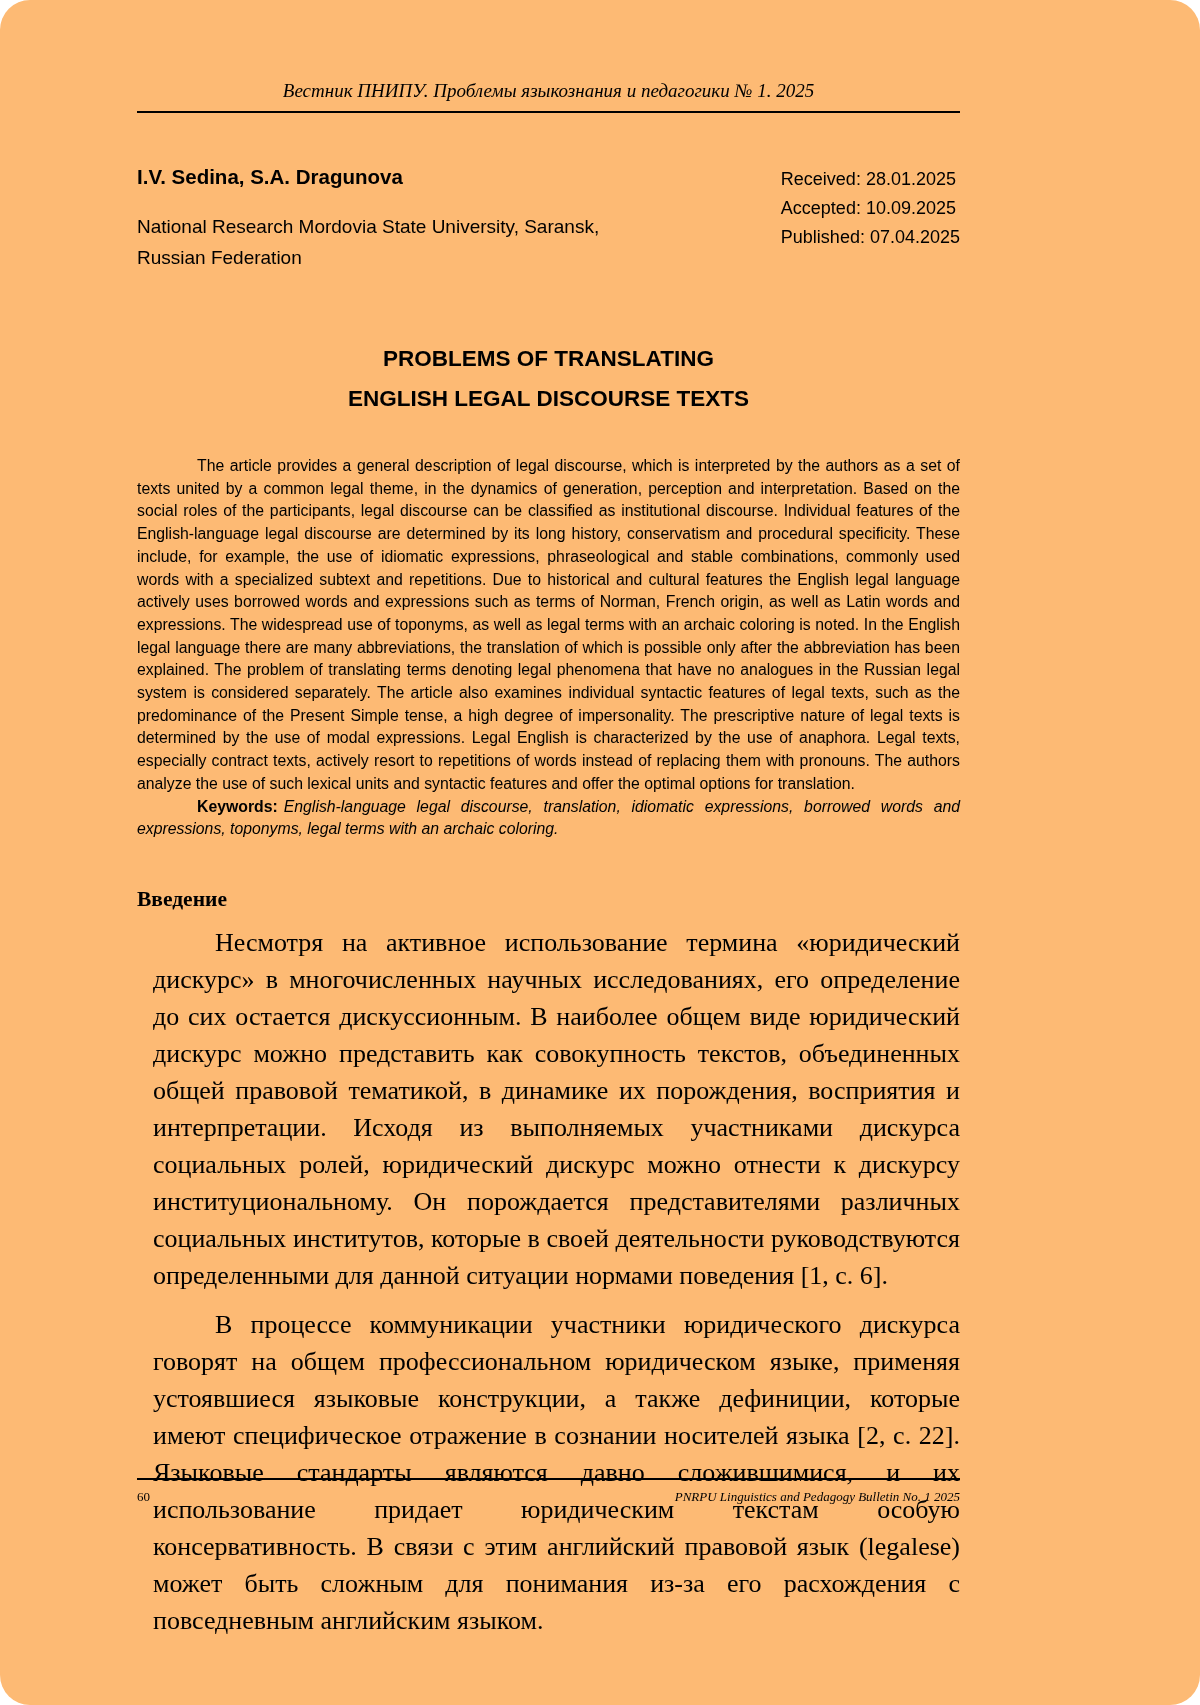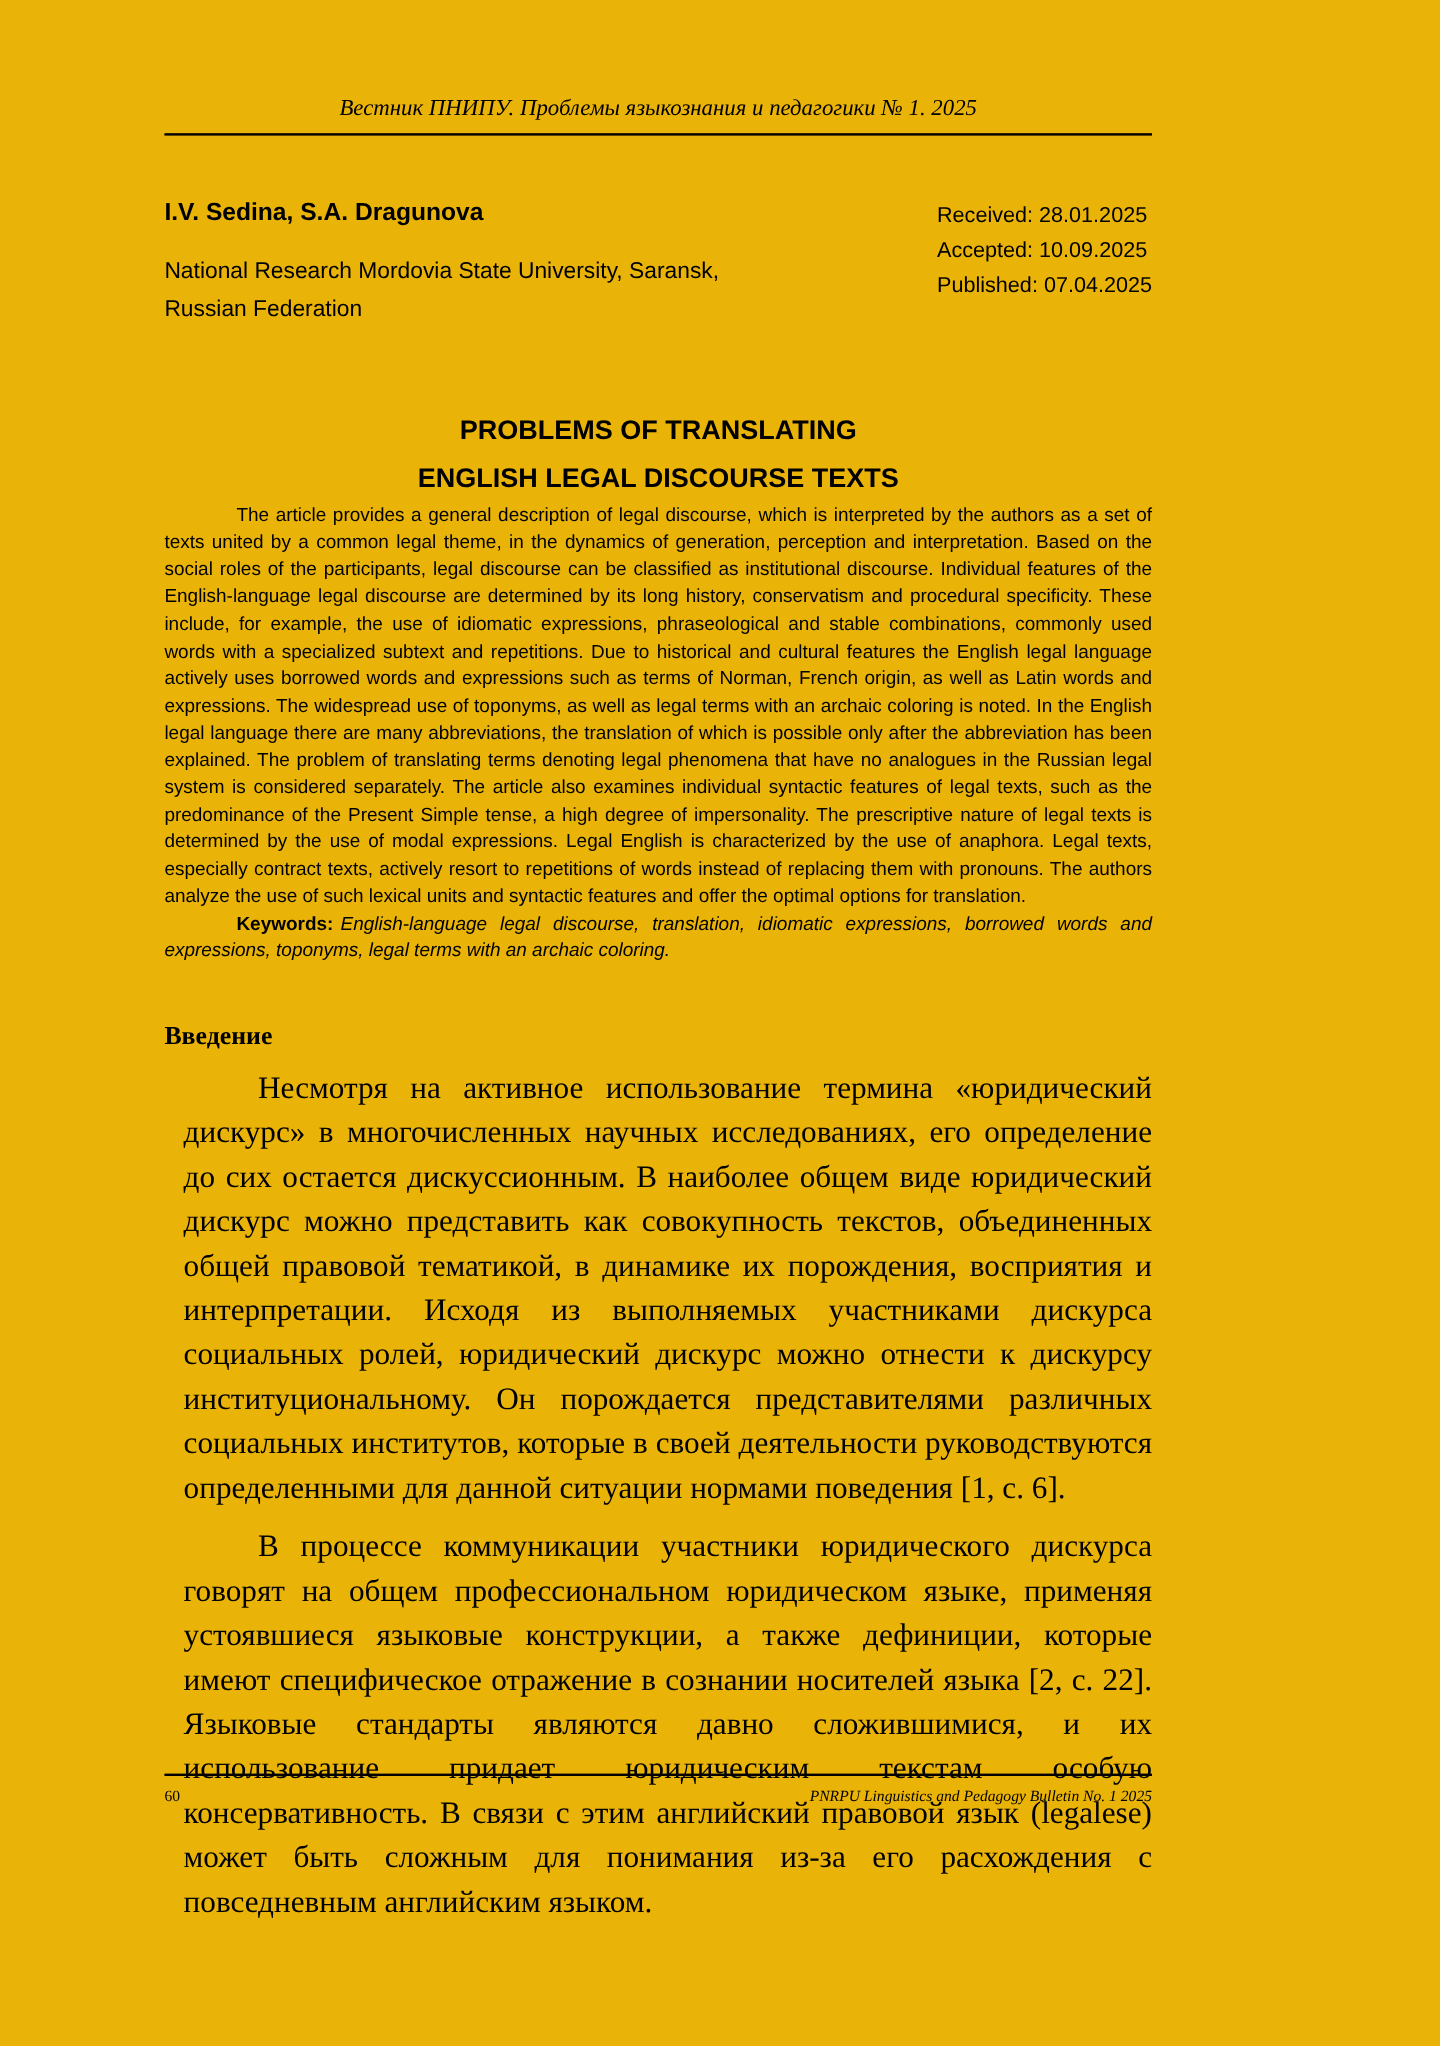--- a/index.html
+++ b/index.html
@@ -1,23 +1,24 @@
 <!DOCTYPE html>
 <html><head>
 <meta charset="utf-8">
 <style>
   html, body { margin: 0; padding: 0; background: #ffffff; }
   .page {
     position: relative;
     width: 1200px;
     height: 1705px;
-    background: #eab308;
+    background: #fdba74;
     color: #000000;
     font-family: "Liberation Serif", serif;
     overflow: hidden;
+    border-radius: 30px;
   }
   .content {
     position: absolute;
     left: 137px;
     top: 0;
     width: 823px;
   }
   .running-head {
     margin-top: 80px;
     text-align: center;
@@ -51,20 +52,21 @@
   }
   .paper-title {
     margin-top: 66px;
     text-align: center;
     font-family: "Liberation Sans", sans-serif;
     font-weight: bold;
     font-size: 22.5px;
     line-height: 40px;
   }
   .abstract {
+    margin-top: 36px;
     font-family: "Liberation Sans", sans-serif;
     font-size: 15.8px;
     line-height: 22.7px;
     text-align: justify;
   }
   .abstract p { margin: 0; text-indent: 60px; }
   .keywords-label { font-weight: bold; margin-right: 6px; }
   .keywords-text { font-style: italic; }
   .section-heading {
     margin-top: 46px;

